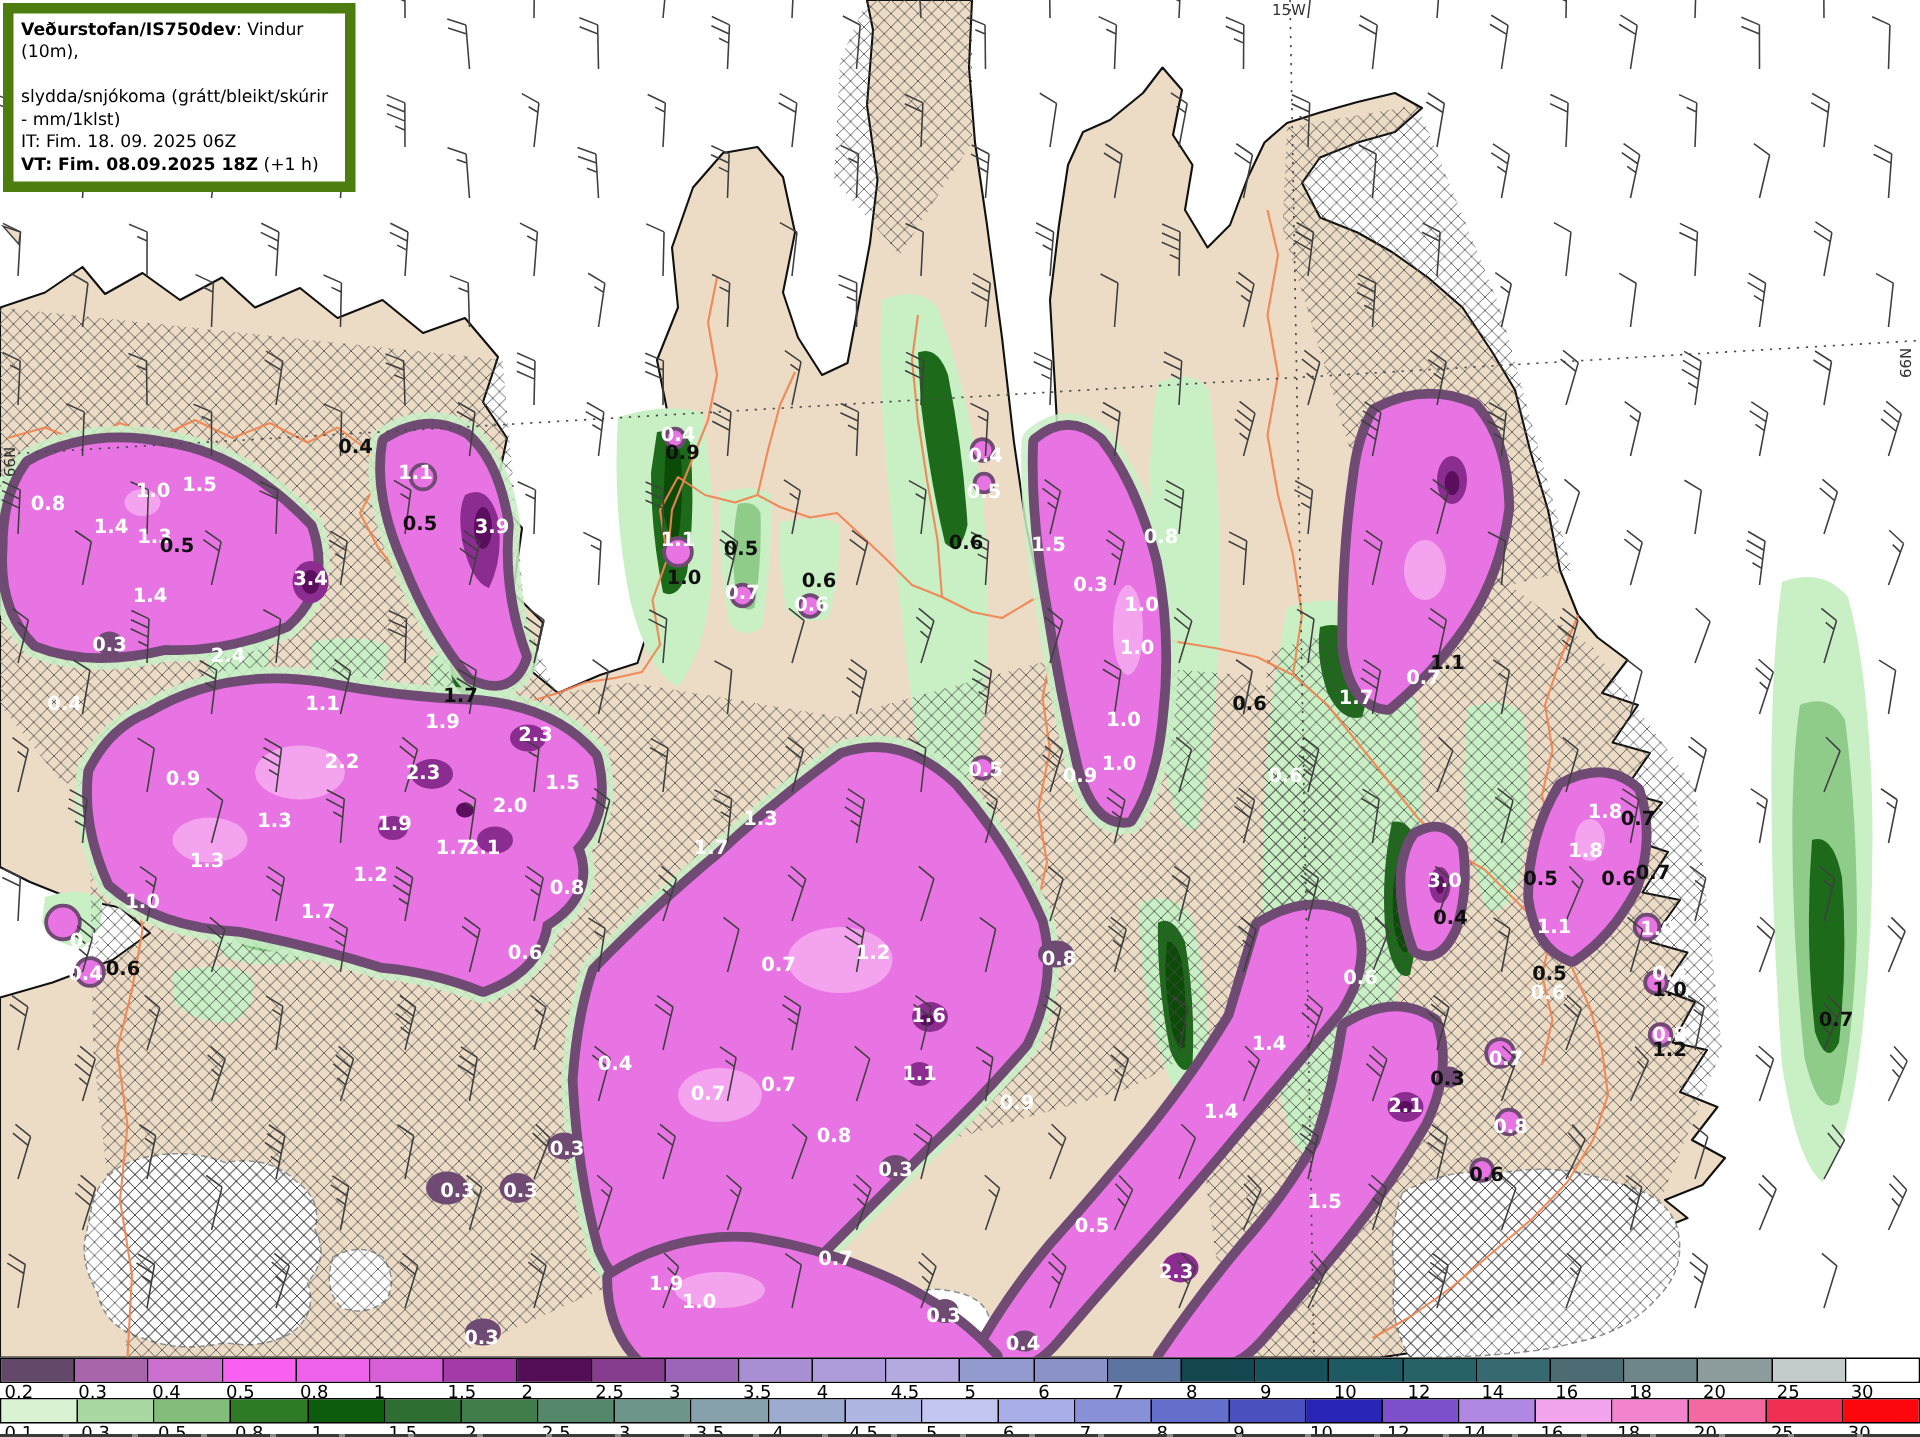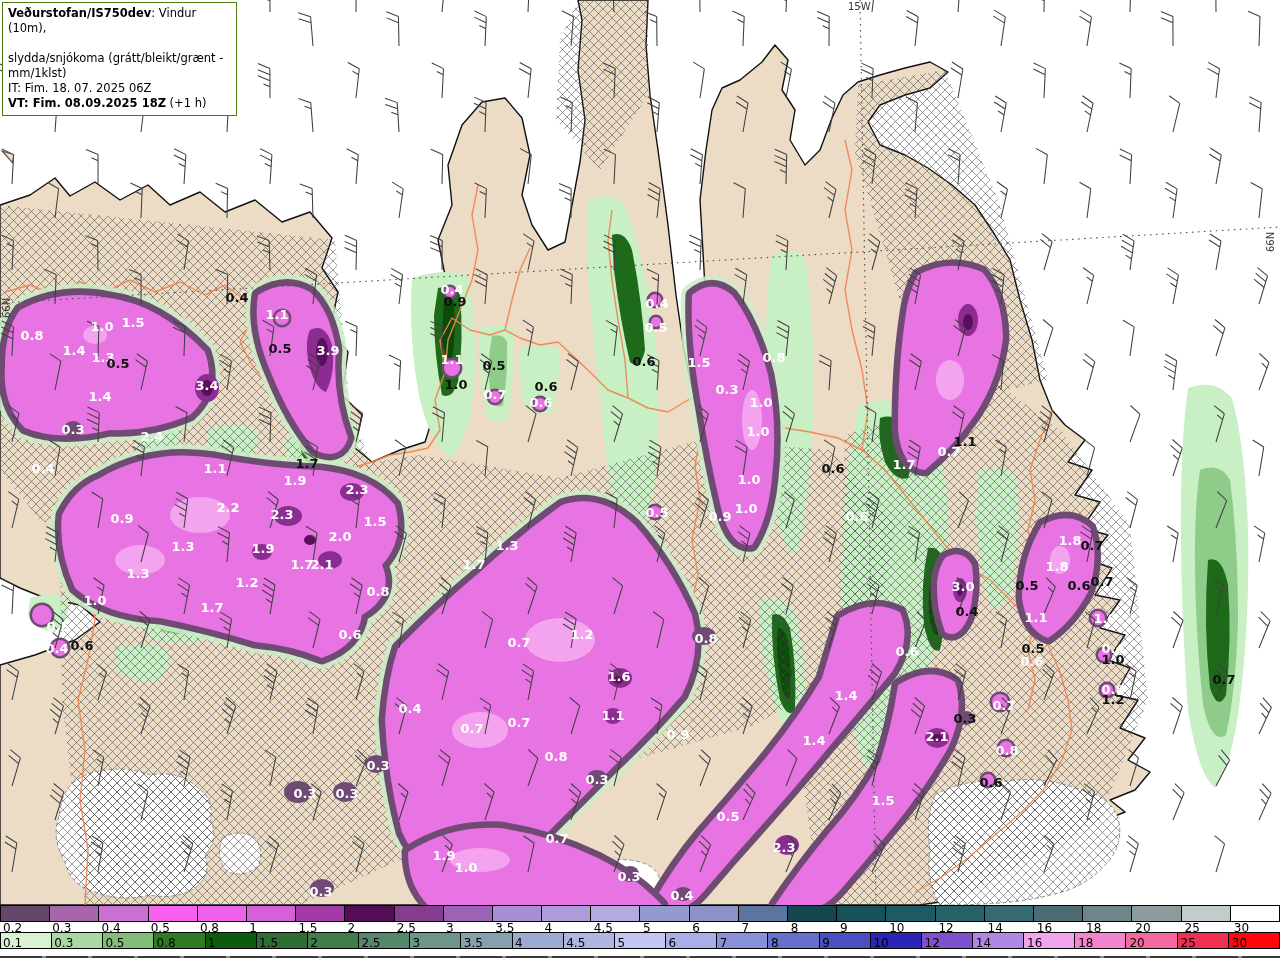--- a/index.html
+++ b/index.html
@@ -20,29 +20,29 @@
   .p-deep{fill:var(--snow-deep);}
   .g-l{fill:var(--rain-light);}
   .g-m{fill:var(--rain-mid);}
   .g-d{fill:var(--rain-dark);}
   .g-p{fill:var(--rain-deep);}
   .barb{stroke:#3f3f3f;stroke-width:1.05;fill:none;}
   .flag{fill:var(--land);stroke:#3f3f3f;stroke-width:1;}
   .vlw{fill:#ffffff;font:700 13px "DejaVu Sans",sans-serif;text-anchor:middle;}
   .vlk{fill:#101010;font:700 13px "DejaVu Sans",sans-serif;text-anchor:middle;}
   .gratlab{fill:#333;font:10px "DejaVu Sans",sans-serif;}
-  #legendbox{position:absolute;left:2px;top:2px;width:235px;background:#fff;border:1px solid #4d7c0f;
+  #legendbox{position:absolute;left:2px;top:2px;width:235px;background:#fff;border:7px solid #4d7c0f;
     padding:3px 5px 4px 5px;font-size:11.5px;line-height:1.3;color:#000;box-sizing:border-box;z-index:5;}
   #colorbars{position:absolute;left:0;top:905px;width:1280px;height:53px;background:#fff;z-index:6;}
   .bar{position:absolute;left:0;width:1280px;height:17px;display:flex;border:1px solid #000;box-sizing:border-box;}
   .bar .seg{height:100%;flex:1 1 0;border-right:1px solid #000;box-sizing:border-box;}
   .bar .seg:last-child{border-right:none;}
   .ticks{position:absolute;left:0;width:1024px;height:10px;}
   .ticks div{position:absolute;top:-1px;font-size:12px;color:#000;white-space:nowrap;}
-  #bar1{top:0;} #ticks1{top:17px;} #bar2{top:27px;} #ticks2{top:32px;height:8px;}
+  #bar1{top:0;} #ticks1{top:17px;} #bar2{top:27px;} #ticks2{top:44px;height:8px;}
   #sliver{position:absolute;top:51px;left:0;width:1280px;height:2px;
     background:repeating-linear-gradient(90deg,#3a3a3a 0 42px,#8a8a8a 42px 46px);}
 </style>
 </head>
 <body>
 
 <div id="stage">
 
   <svg id="mapsvg" width="1280" height="905" viewBox="0 0 1280 905">
     <defs>
@@ -1257,22 +1257,22 @@
         <text x="937" y="741" class="vlw">2.1</text>
         <text x="883" y="805" class="vlw">1.5</text>
         <text x="728" y="821" class="vlw">0.5</text>
         <text x="784" y="852" class="vlw">2.3</text>
       </g>
   </svg>
 
   <div id="legendbox">
     <span style="font-weight:bold">Veðurstofan/IS750dev</span><span>: Vindur (10m),</span><br>
     <br>
-    <span>slydda/snjókoma (grátt/bleikt/grænt - mm/1klst)</span><br>
-    <span>IT: Fim. 18. 07. 2025 06Z</span><br>
+    <span>slydda/snjókoma (grátt/bleikt/skúrir - mm/1klst)</span><br>
+    <span>IT: Fim. 18. 09. 2025 06Z</span><br>
     <span style="font-weight:bold">VT: Fim. 08.09.2025 18Z</span><span> (+1 h)</span>
   </div>
 
   <div id="colorbars">
     <div class="bar" id="bar1">
         <div class="seg" style="background: rgb(99, 72, 106);"></div>
         <div class="seg" style="background: rgb(167, 101, 171);"></div>
         <div class="seg" style="background: rgb(203, 111, 209);"></div>
         <div class="seg" style="background: rgb(249, 96, 242);"></div>
         <div class="seg" style="background: rgb(238, 97, 235);"></div>

